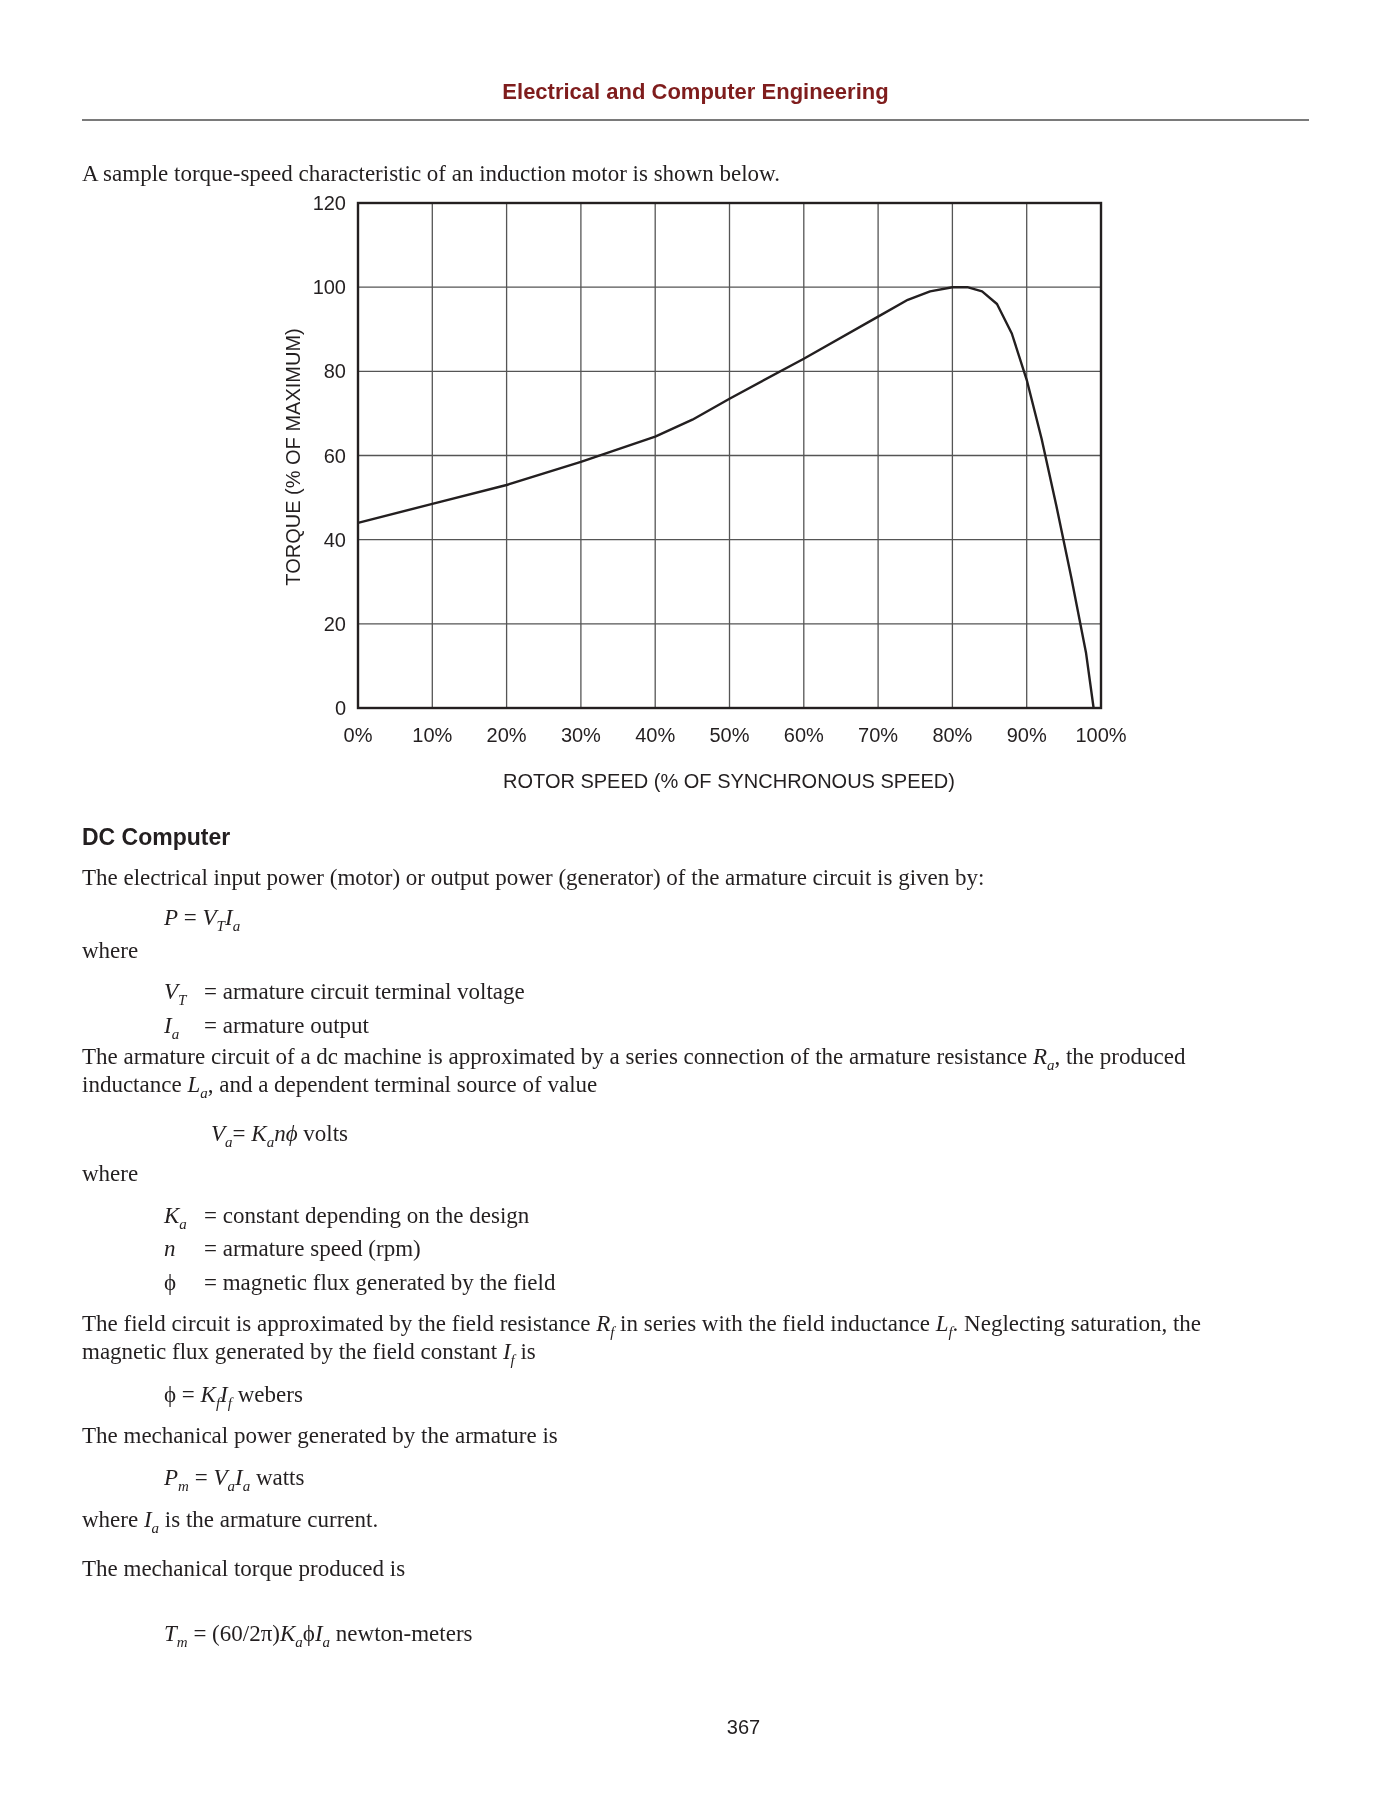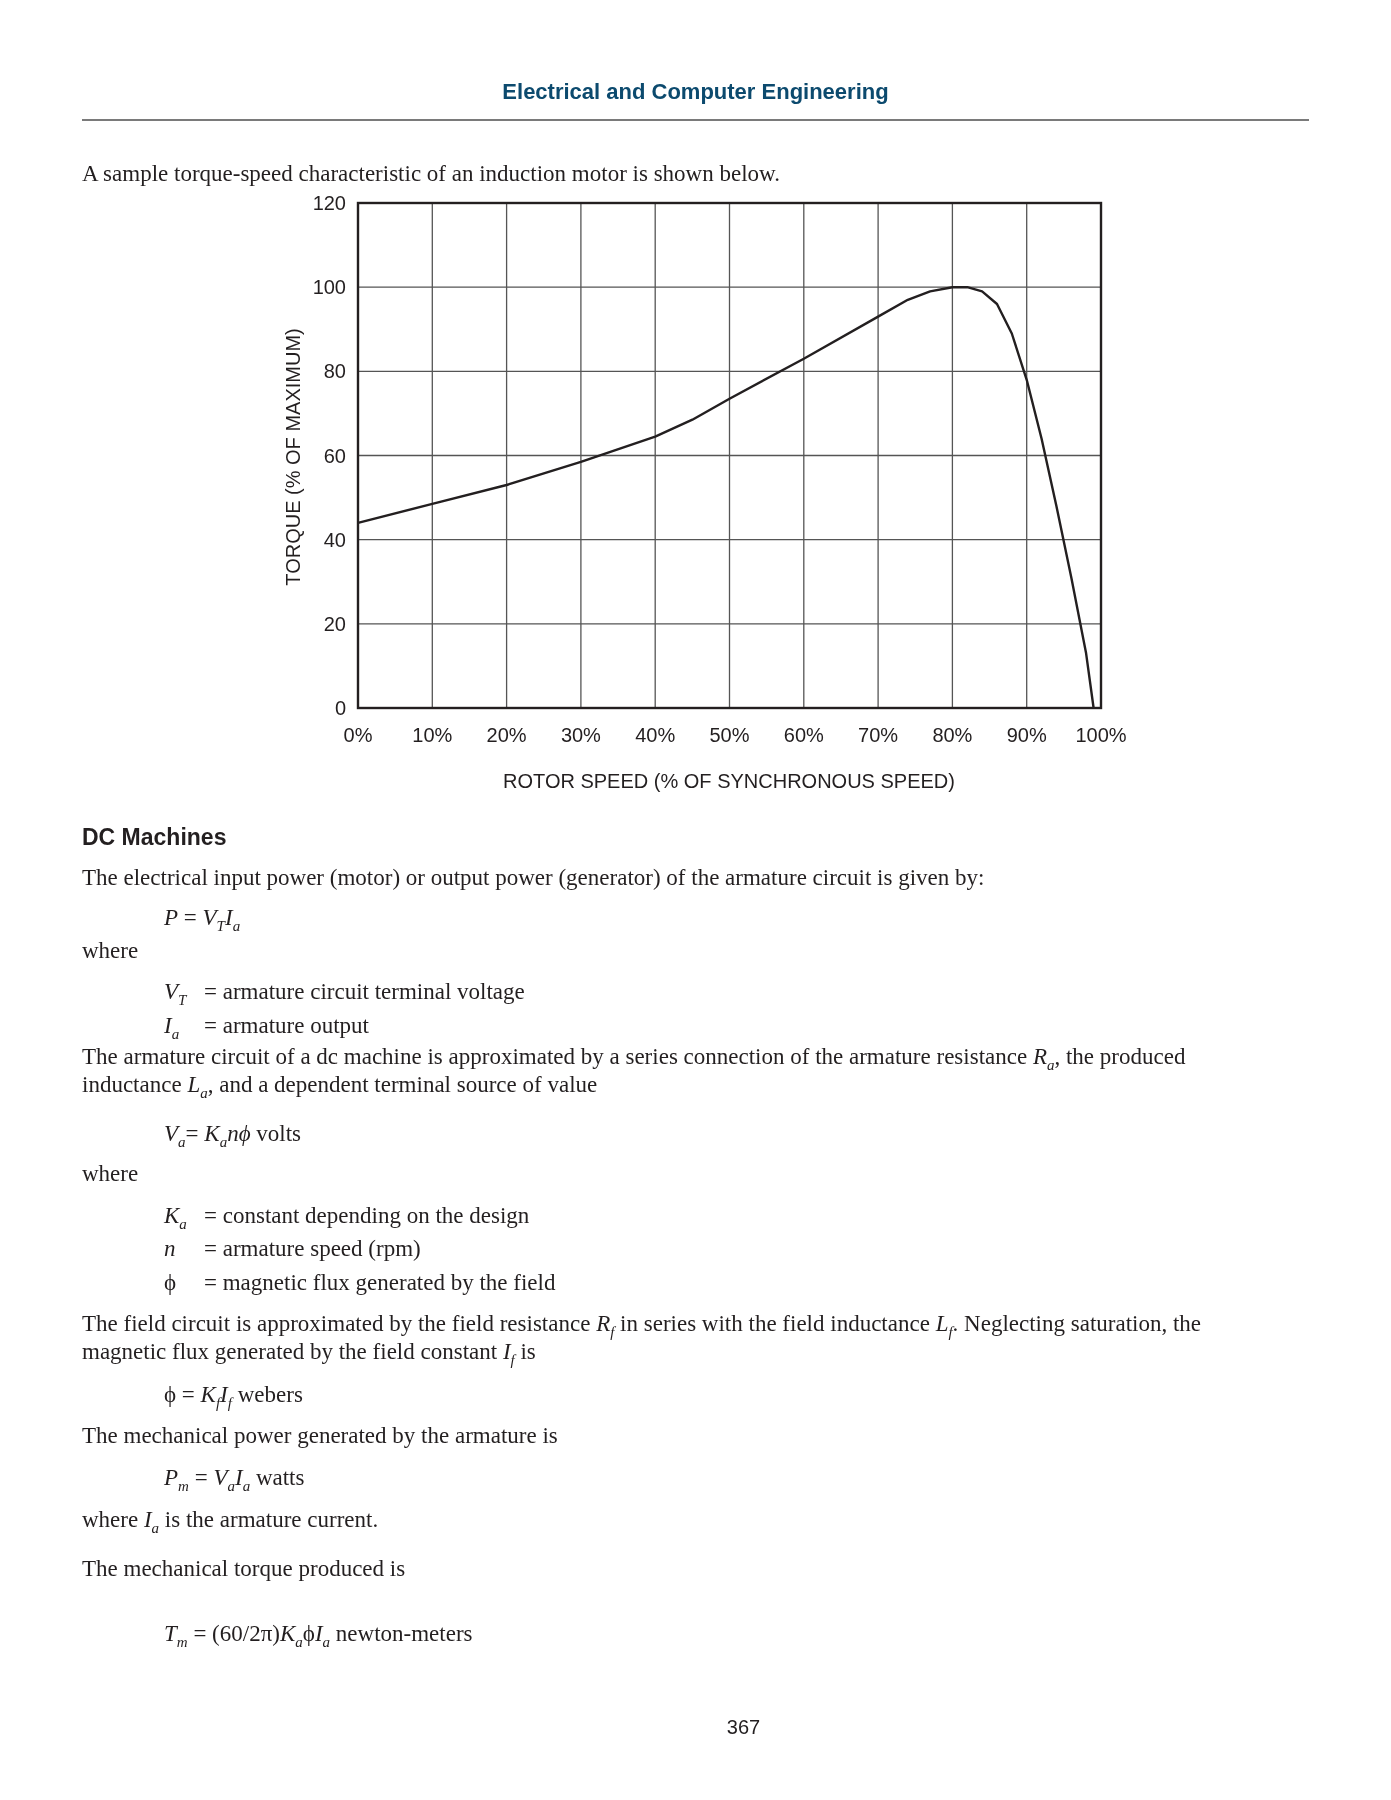--- a/index.html
+++ b/index.html
@@ -1,20 +1,20 @@
 <!DOCTYPE html>
 <html><head>
 <meta charset="utf-8">
 <style>
   html, body { margin: 0; padding: 0; background: #ffffff; }
   body { width: 1391px; height: 1800px; position: relative; overflow: hidden; color: #231f20; }
   .abs { position: absolute; white-space: nowrap; }
   .serif { font-family: "Liberation Serif", "DejaVu Serif", serif; font-size: 23px; line-height: 28px; }
   .sans { font-family: "Liberation Sans", "DejaVu Sans", sans-serif; }
-  .hdr-title { left: 0; width: 1391px; top: 79px; text-align: center; font-weight: bold; font-size: 22px; color: #0c4a6e; }
+  .hdr-title { left: 0; width: 1391px; top: 79px; text-align: center; font-weight: bold; font-size: 22px; color: #7f1d1d; }
   .hdr-rule { left: 82px; top: 119px; width: 1227px; height: 2px; background: #7a7a7a; }
   .section-title { font-weight: bold; font-size: 23px; color: #231f20; }
   i, .it { font-style: italic; }
   sub { font-size: 15px; vertical-align: -6px; line-height: 0; font-style: italic; }
   .eq { left: 164px; }
   .def-sym { display: inline-block; width: 40px; }
   .page-num { left: 0; width: 1391px; text-align: center; top: 1716px; font-size: 20px; color: #231f20; margin-left: 48px; }
   svg text { font-family: "Liberation Sans", "DejaVu Sans", sans-serif; fill: #231f20; }
 </style>
 </head>
@@ -63,21 +63,21 @@
       <text x="803.8" y="742" font-size="20" text-anchor="middle">60%</text>
       <text x="878.1" y="742" font-size="20" text-anchor="middle">70%</text>
       <text x="952.4" y="742" font-size="20" text-anchor="middle">80%</text>
       <text x="1026.7" y="742" font-size="20" text-anchor="middle">90%</text>
       <text x="1101" y="742" font-size="20" text-anchor="middle">100%</text>
     </g>
   <text x="0" y="0" font-size="20" text-anchor="middle" transform="translate(300,457) rotate(-90)">TORQUE (% OF MAXIMUM)</text>
   <text x="729" y="788" font-size="20" text-anchor="middle">ROTOR SPEED (% OF SYNCHRONOUS SPEED)</text>
 </svg>
 
-<div class="abs sans section-title" style="left:82px; top:824px;">DC Machines</div>
+<div class="abs sans section-title" style="left:82px; top:824px;">DC Computer</div>
 
 <div class="abs serif" style="left:82px; top:864px;">The electrical input power (motor) or output power (generator) of the armature circuit is given by:</div>
 
 <div class="abs serif eq" style="top:904px;">
   <i>P</i><span> = </span><i>V</i><sub>T</sub><i>I</i><sub>a</sub>
 </div>
 
 <div class="abs serif" style="left:82px; top:937px;">where</div>
 
 <div class="abs serif eq" style="top:978px;">
@@ -87,21 +87,21 @@
   <span class="def-sym"><i>I</i><sub>a</sub></span><span>= armature output</span>
 </div>
 
 <div class="abs serif" style="left:82px; top:1043px;">
   <span>The armature circuit of a dc machine is approximated by a series connection of the armature resistance </span><i>R</i><sub>a</sub><span>, the produced</span>
 </div>
 <div class="abs serif" style="left:82px; top:1071px;">
   <span>inductance </span><i>L</i><sub>a</sub><span>, and a dependent terminal source of value</span>
 </div>
 
-<div class="abs serif eq" style="top:1120px;">
+<div class="abs serif eq" style="top:1120px;margin-left:47px;">
   <i>V</i><sub>a</sub><span>= </span><i>K</i><sub>a</sub><i>nϕ</i><span> volts</span>
 </div>
 
 <div class="abs serif" style="left:82px; top:1160px;">where</div>
 
 <div class="abs serif eq" style="top:1202px;">
   <span class="def-sym"><i>K</i><sub>a</sub></span><span>= constant depending on the design</span>
 </div>
 <div class="abs serif eq" style="top:1235px;">
   <span class="def-sym"><i>n</i></span><span>= armature speed (rpm)</span>

